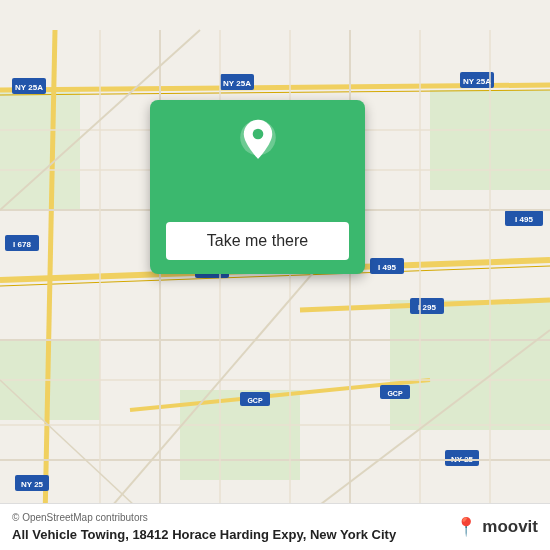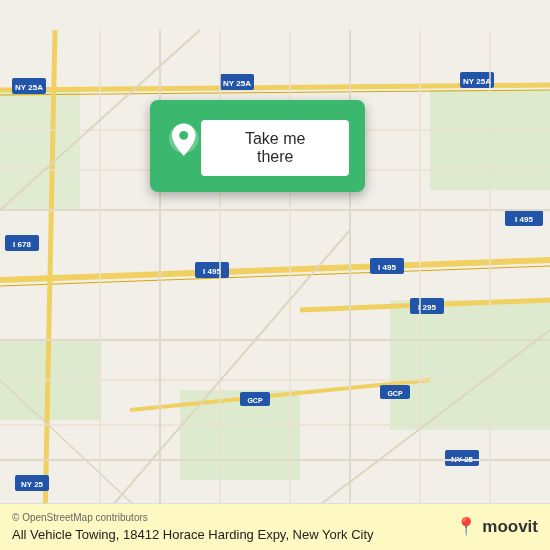--- a/index.html
+++ b/index.html
@@ -31,24 +31,25 @@
 
     
     .location-card {
       position: absolute;
       top: 100px;
       left: 150px;
       width: 215px;
       background-color: #3bb86e;
       border-radius: 8px;
       display: flex;
-      flex-direction: row;
+      flex-direction: column;
       align-items: center;
       padding: 18px 16px 14px;
       box-shadow: 0 4px 12px rgba(0,0,0,0.3);
+      gap: 44px;
     }
 
     .location-pin {
       width: 48px;
       height: 48px;
       margin-bottom: 12px;
     }
 
     .take-me-btn {
       background: white;
@@ -62,35 +63,35 @@
       width: 100%;
       text-align: center;
     }
 
     
     .bottom-bar {
       position: absolute;
       bottom: 0;
       left: 0;
       width: 100%;
-      background: #fef9c3;
+      background: #ffffff;
       padding: 8px 12px;
       border-top: 1px solid #ddd;
     }
 
     .attribution {
       font-size: 10px;
       color: #666;
       margin-bottom: 4px;
     }
 
     .place-name {
       font-size: 13px;
       color: #222;
-      font-weight: 400;
+      font-weight: 700;
     }
 
     .moovit-badge {
       position: absolute;
       right: 12px;
       bottom: 12px;
       display: flex;
       align-items: center;
       gap: 4px;
     }

